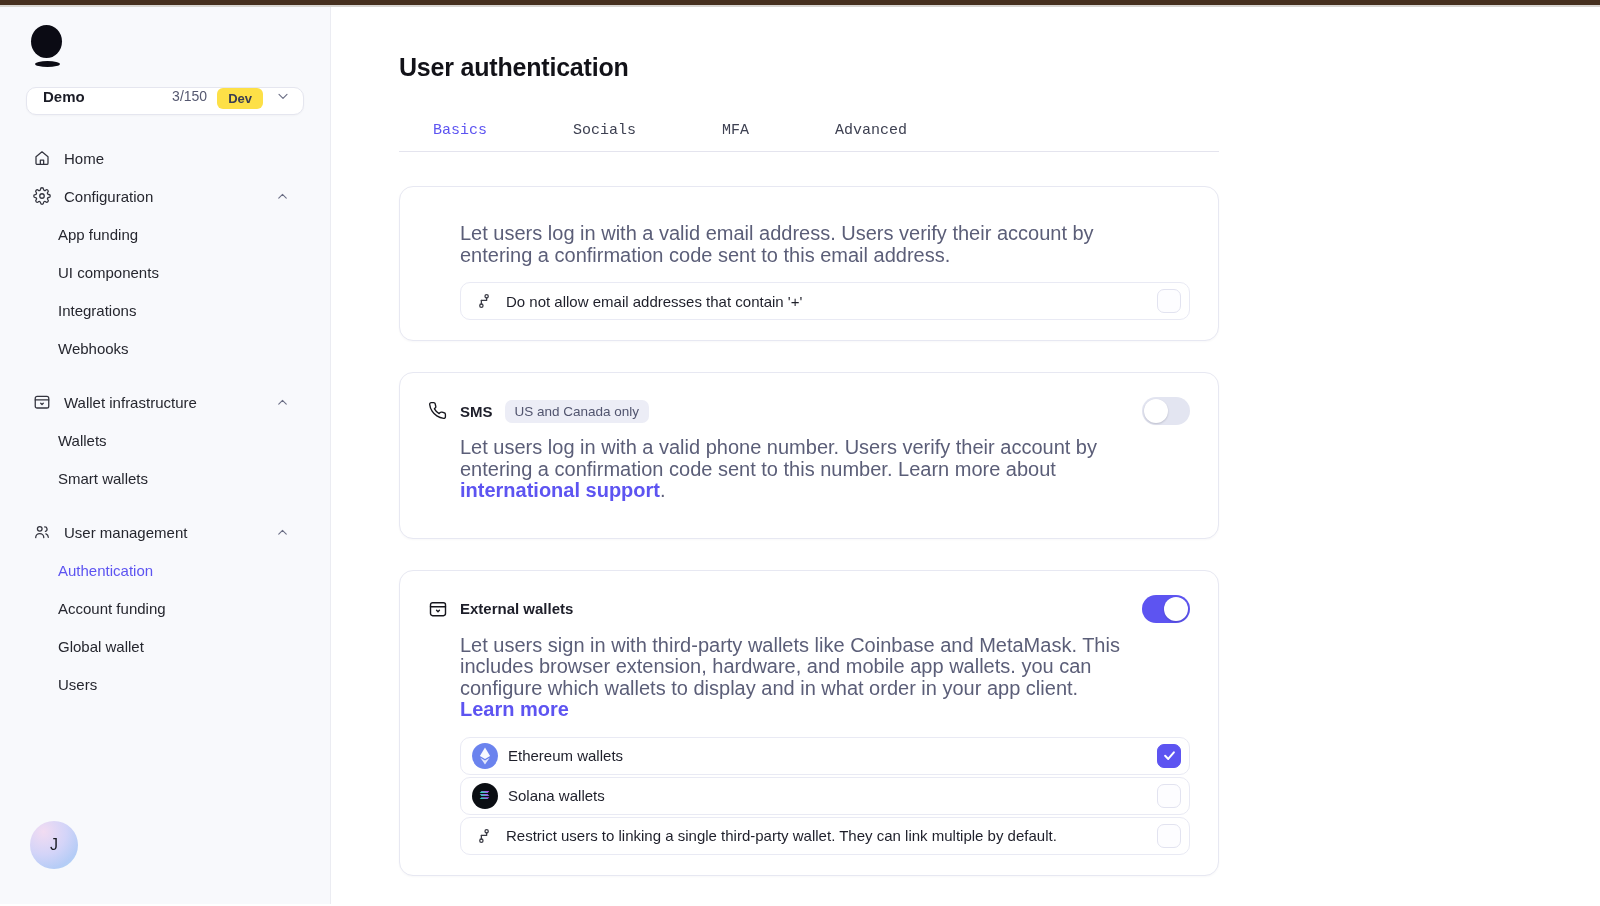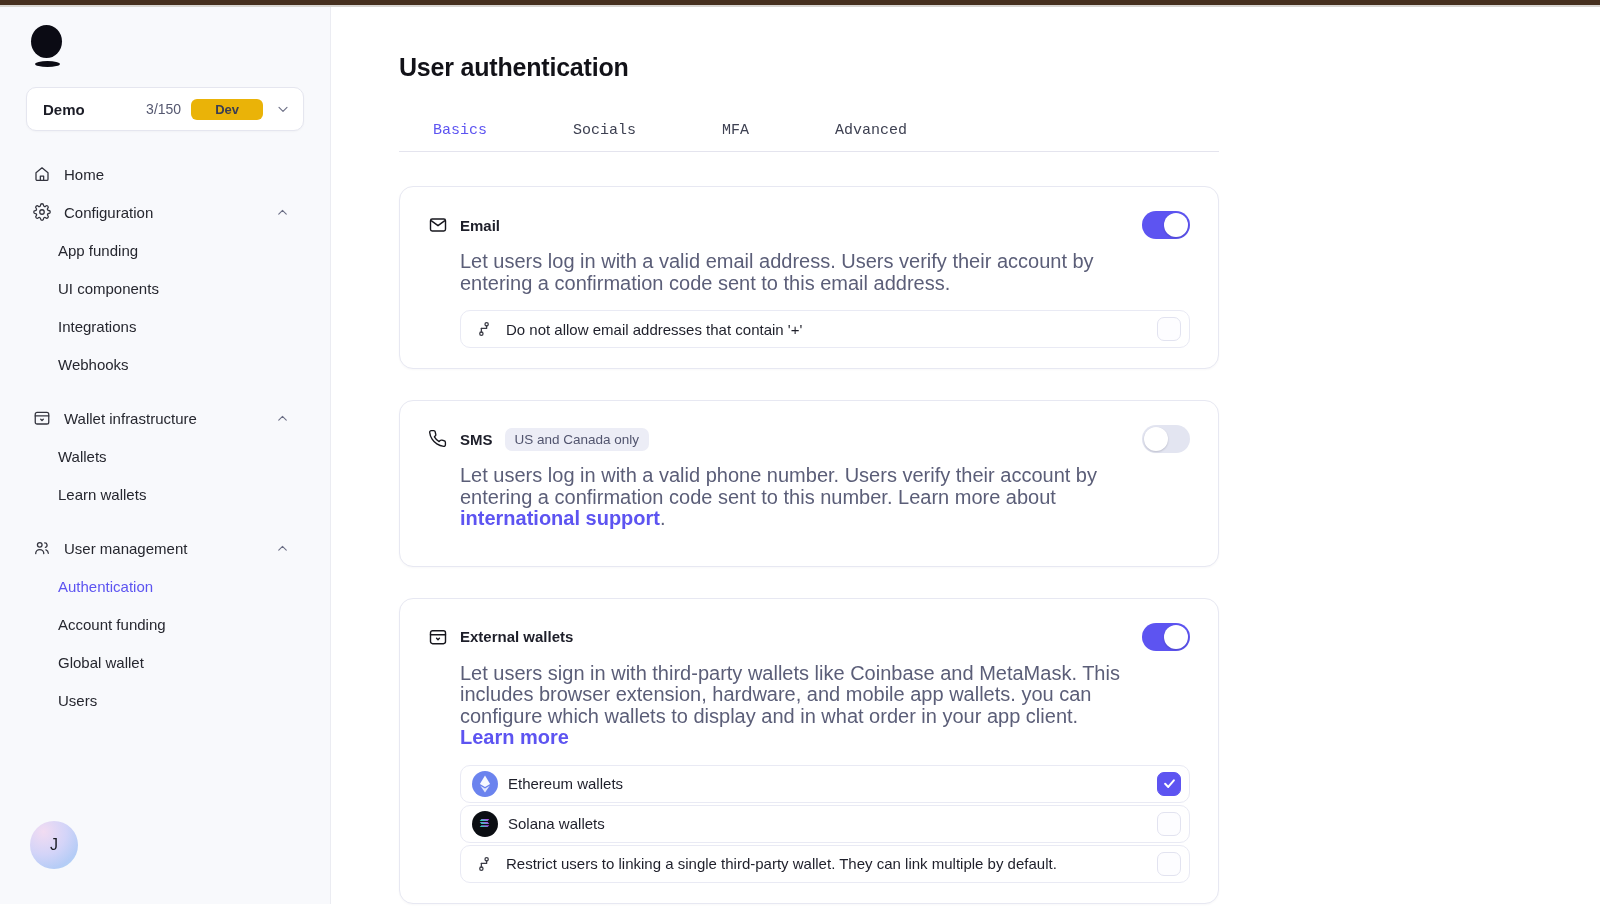--- a/index.html
+++ b/index.html
@@ -17,27 +17,27 @@
     font-family:"Liberation Sans","DejaVu Sans",sans-serif;color:var(--ink);}
   .top-strip{height:7px;background:#46301F;border-bottom:2px solid #D8D6D2;}
   .app{display:flex;height:897px;}
 
   
   .sidebar{width:331px;flex:none;background:#F8F9FC;border-right:1px solid #EBECF2;
     display:flex;flex-direction:column;padding-top:18px;}
   .logo{margin-left:31px;width:32px;}
   .logo-ball{width:31px;height:33px;border-radius:50%;background:#0B0B14;}
   .logo-base{width:25px;height:6px;border-radius:50%;background:#0B0B14;margin:3px 0 0 4px;}
-  .workspace{margin:20px 26px 0;height:44px;background:#fff;border:1px solid #E5E6EF;
-    border-radius:10px;display:flex;align-items:center;padding:0 12px 0 16px;cursor:pointer;
+  .workspace{margin:20px 26px 0;height:28px;background:#fff;border:1px solid #E5E6EF;
+    border-radius:10px;display:flex;align-items:flex-start;padding:0 12px 0 16px;cursor:pointer;
     box-shadow:0 1px 2px rgba(20,20,40,.03);}
   .ws-name{font-size:15px;font-weight:600;color:#1B1C26;}
   .ws-usage{margin-left:auto;font-size:14px;color:#555870;}
-  .ws-badge{margin-left:10px;background:#eab308;color:#3A3D52;font-size:13px;font-weight:600;
-    padding:3px 24px;border-radius:6px;}
+  .ws-badge{margin-left:10px;background:#fde047;color:#3A3D52;font-size:13px;font-weight:600;
+    padding:3px 11px;border-radius:6px;}
   .ws-chevron{margin-left:12px;color:#6B6E85;display:flex;}
   nav{margin-top:24px;flex:1;}
   .nav-row{display:flex;align-items:center;height:38px;padding:0 40px 0 33px;
     font-size:15px;color:var(--sidebar-ink);cursor:pointer;}
   .nav-row .nav-icon{width:18px;height:18px;margin-right:13px;color:#33343E;display:flex;
     align-items:center;justify-content:center;flex:none;}
   .nav-row .chev{margin-left:auto;color:#6B6E85;display:flex;}
   .nav-sub{padding-left:58px;}
   .nav-sub.active{color:var(--accent);}
   .section-gap{height:16px;}
@@ -159,21 +159,21 @@
         <span class="chev">
           <svg class="stroke" width="15" height="15" viewBox="0 0 24 24">
               <polyline points="6,14.5 12,8.5 18,14.5"></polyline>
             </svg>
         </span>
       </div>
       <div class="nav-row nav-sub">
         <span>Wallets</span>
       </div>
       <div class="nav-row nav-sub">
-        <span>Learn wallets</span>
+        <span>Smart wallets</span>
       </div>
 
       <div class="section-gap"></div>
 
       <div class="nav-row">
         <span class="nav-icon">
           <svg class="stroke" width="18" height="18" viewBox="0 0 24 24" stroke-width="1.6">
               <circle cx="9" cy="7.8" r="3.1"></circle>
               <path d="M3.6 19.5a5.4 5.4 0 0 1 10.8 0"></path>
               <path d="M15.6 5.2a3 3 0 0 1 .9 5.9"></path>
@@ -213,32 +213,20 @@
       <div class="tab active"><span>Basics</span></div>
       <div class="tab"><span>Socials</span></div>
       <div class="tab"><span>MFA</span></div>
       <div class="tab"><span>Advanced</span></div>
     </div>
     <div class="tab-divider"></div>
 
     <div class="cards">
 
       <section class="card">
-        <div class="card-head">
-          <span class="card-icon">
-            <svg class="stroke" width="20" height="20" viewBox="0 0 24 24">
-                <rect x="3" y="4.8" width="18" height="14.4" rx="2"></rect>
-                <path d="M4.2 7l7.8 5.8L19.8 7"></path>
-              </svg>
-          </span>
-          <span class="card-title">Email</span>
-          <span class="toggle on">
-              <span class="knob"></span>
-            </span>
-        </div>
         <p class="card-desc">Let users log in with a valid email address. Users verify their account by entering a confirmation code sent to this email address.</p>
         <div class="opt-row">
           <span class="opt-icon">
             <svg class="stroke" width="18" height="18" viewBox="0 0 24 24" stroke-width="1.6">
                 <circle cx="15.5" cy="5.8" r="2.2"></circle>
                 <path d="M15.5 8v3.2H8.5"></path>
                 <circle cx="8.5" cy="18.2" r="2.2"></circle>
                 <path d="M8.5 16V11.2"></path>
               </svg>
           </span>

